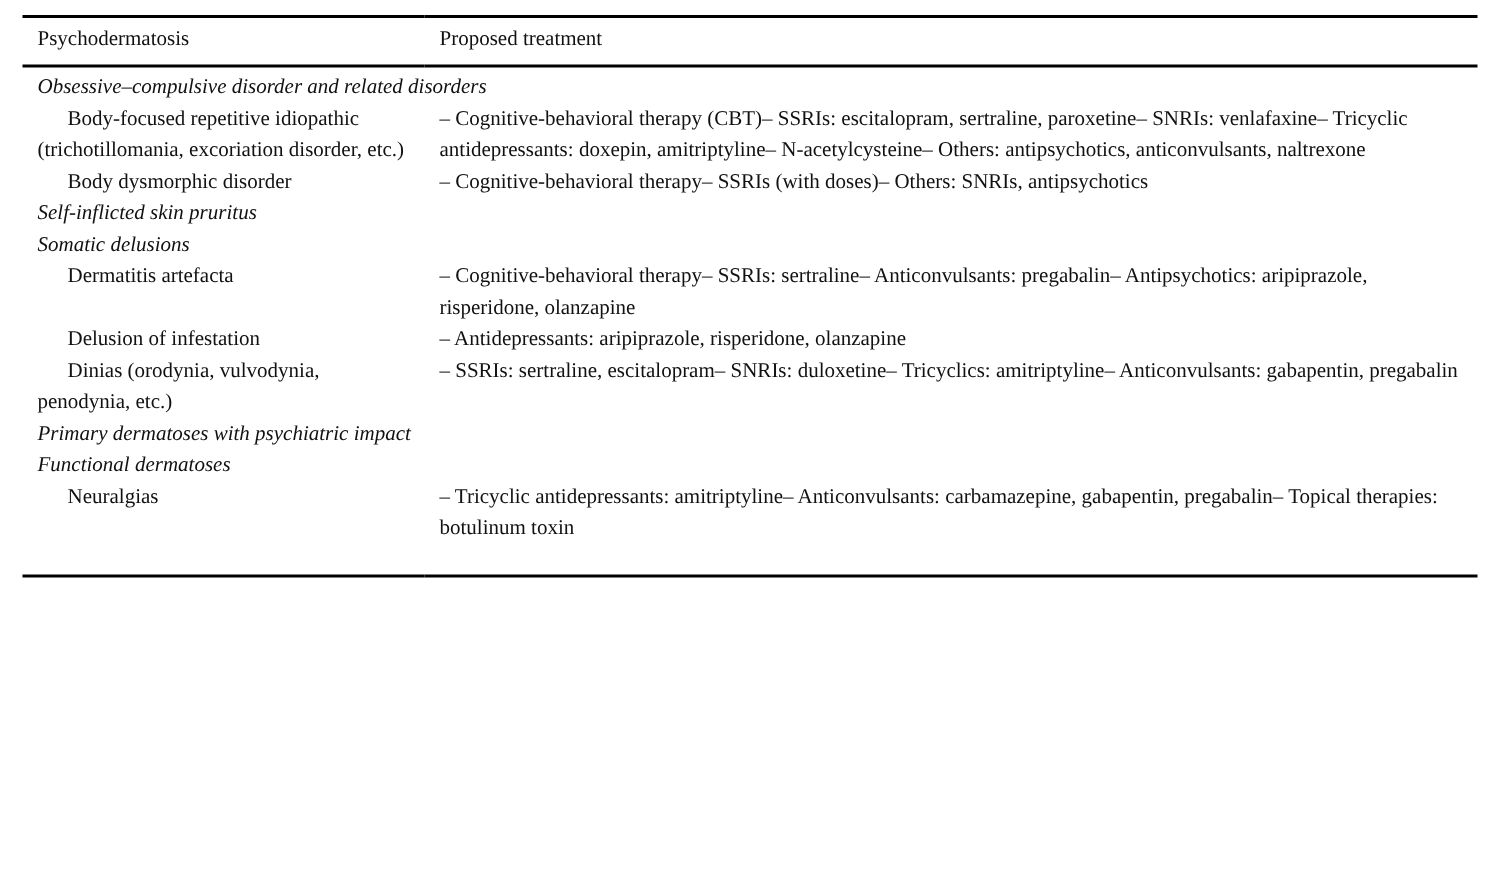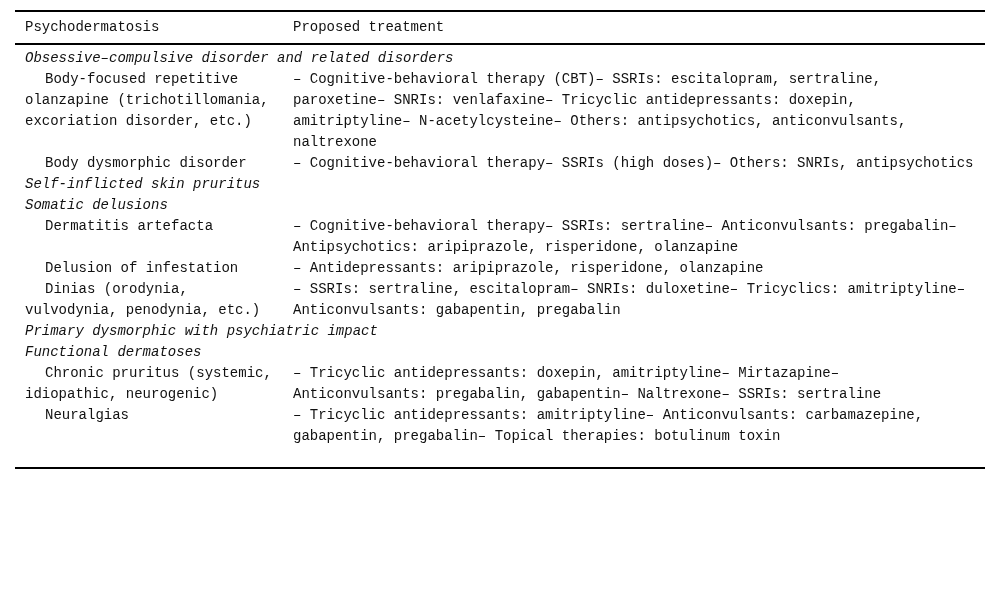--- a/index.html
+++ b/index.html
@@ -6,21 +6,21 @@
     margin: 0;
     padding: 0;
     background: #ffffff;
   }
   .page {
     width: 1000px;
     height: 579px;
     box-sizing: border-box;
     padding: 10px 15px 0 15px;
     background: #ffffff;
-    font-family: Liberation Mono, monospace;
+    font-family: Liberation Serif, serif;
     font-size: 14px;
     color: #111111;
     overflow: hidden;
   }
   table.treatment-table {
     width: 100%;
     border-collapse: collapse;
     border-top: 2px solid #000000;
     border-bottom: 2px solid #000000;
   }
@@ -67,26 +67,26 @@
         <th>Psychodermatosis</th>
         <th>Proposed treatment</th>
       </tr>
     </thead>
     <tbody>
 
       <tr class="first-body-row">
         <td class="section" colspan="2">Obsessive–compulsive disorder and related disorders</td>
       </tr>
       <tr>
-        <td class="cond">Body-focused repetitive olanzapine (trichotillomania, excoriation disorder, etc.)</td>
+        <td class="cond">Body-focused repetitive idiopathic (trichotillomania, excoriation disorder, etc.)</td>
         <td class="treat">– Cognitive-behavioral therapy (CBT)– SSRIs: escitalopram, sertraline, paroxetine– SNRIs: venlafaxine– Tricyclic antidepressants: doxepin, amitriptyline– N-acetylcysteine– Others: antipsychotics, anticonvulsants, naltrexone</td>
       </tr>
       <tr>
         <td class="cond">Body dysmorphic disorder</td>
-        <td class="treat">– Cognitive-behavioral therapy– SSRIs (high doses)– Others: SNRIs, antipsychotics</td>
+        <td class="treat">– Cognitive-behavioral therapy– SSRIs (with doses)– Others: SNRIs, antipsychotics</td>
       </tr>
 
       <tr>
         <td class="section" colspan="2">Self-inflicted skin pruritus</td>
       </tr>
       <tr>
         <td class="section" colspan="2">Somatic delusions</td>
       </tr>
 
       <tr>
@@ -96,29 +96,25 @@
       <tr>
         <td class="cond">Delusion of infestation</td>
         <td class="treat">– Antidepressants: aripiprazole, risperidone, olanzapine</td>
       </tr>
       <tr>
         <td class="cond">Dinias (orodynia, vulvodynia, penodynia, etc.)</td>
         <td class="treat">– SSRIs: sertraline, escitalopram– SNRIs: duloxetine– Tricyclics: amitriptyline– Anticonvulsants: gabapentin, pregabalin</td>
       </tr>
 
       <tr>
-        <td class="section" colspan="2">Primary dysmorphic with psychiatric impact</td>
+        <td class="section" colspan="2">Primary dermatoses with psychiatric impact</td>
       </tr>
 
       <tr>
         <td class="section" colspan="2">Functional dermatoses</td>
-      </tr>
-      <tr>
-        <td class="cond">Chronic pruritus (systemic, idiopathic, neurogenic)</td>
-        <td class="treat">– Tricyclic antidepressants: doxepin, amitriptyline– Mirtazapine– Anticonvulsants: pregabalin, gabapentin– Naltrexone– SSRIs: sertraline</td>
       </tr>
       <tr class="last-body-row">
         <td class="cond">Neuralgias</td>
         <td class="treat">– Tricyclic antidepressants: amitriptyline– Anticonvulsants: carbamazepine, gabapentin, pregabalin– Topical therapies: botulinum toxin</td>
       </tr>
 
     </tbody>
   </table>
 </div>
 

